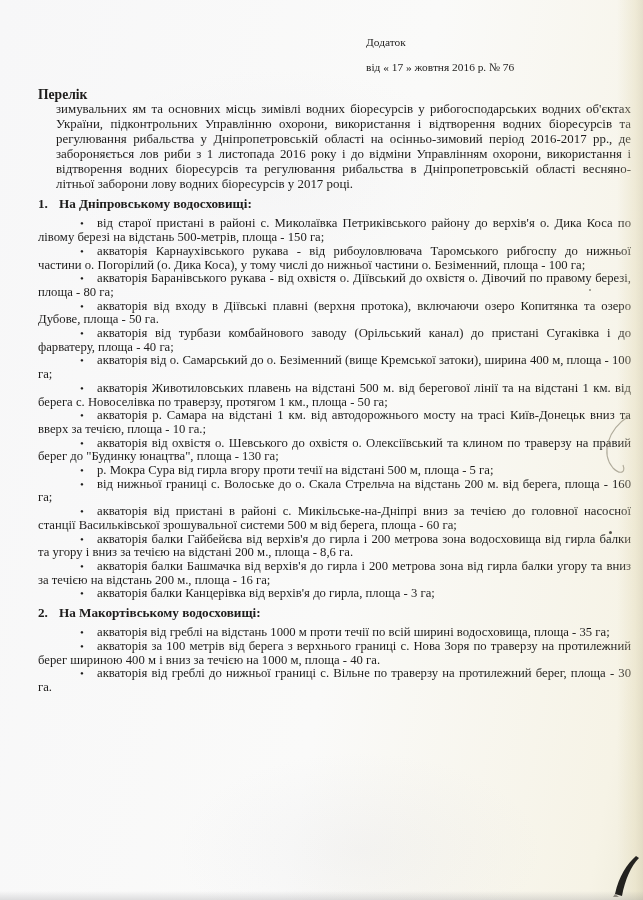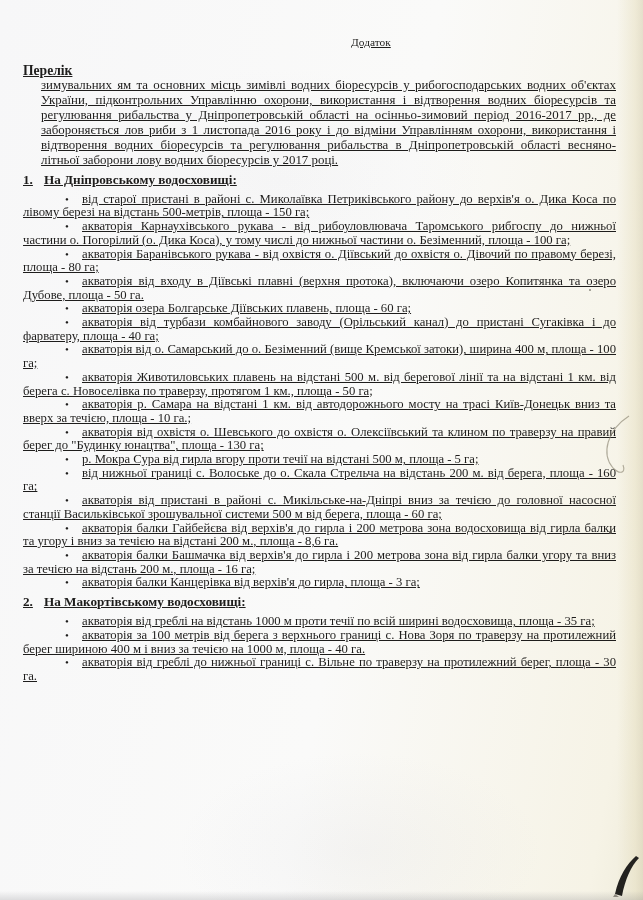--- a/index.html
+++ b/index.html
@@ -10,24 +10,23 @@
     overflow: hidden;
     background:
       radial-gradient(ellipse 300px 160px at 280px 180px, rgba(210,210,220,0.10), rgba(210,210,220,0) 70%),
       radial-gradient(ellipse 260px 140px at 360px 850px, rgba(200,200,210,0.12), rgba(200,200,210,0) 70%),
       linear-gradient(100deg, #f7f7f8 0%, #fafaf9 55%, #f6f3e6 93%, #efecdb 100%);
     font-family: "Liberation Serif", "DejaVu Serif", serif;
     color: #1e1d1c;
   }
   .content {
     position: absolute;
-    left: 23px;
+    left: 38px;
     top: 0;
     width: 593px;
-    text-decoration: underline;
   }
   .header-block {
     margin-top: 36px;
     margin-left: 328px;
     width: 236px;
     font-size: 11.4px;
     line-height: 12.7px;
   }
   .header-date {
     margin-top: 12px;
@@ -84,33 +83,33 @@
   .speck2 { position: absolute; left: 589px; top: 289px; width: 2px; height: 2px; border-radius: 50%; background: #8b887e; }
 </style>
 </head>
 <body>
 
 <div class="page">
   <div class="content">
 
     <div class="header-block">
       <div>Додаток</div>
+      <div class="header-date">від « 17 » жовтня 2016 р. №  76</div>
     </div>
 
     <div class="doc-title">Перелік</div>
 
     <div class="intro">зимувальних ям та основних місць зимівлі водних біоресурсів у рибогосподарських водних об'єктах України, підконтрольних Управлінню охорони, використання і відтворення водних біоресурсів та регулювання рибальства у Дніпропетровській області на осінньо-зимовий період 2016-2017 рр., де забороняється лов риби з 1 листопада 2016 року і до відміни Управлінням охорони, використання і відтворення водних біоресурсів та регулювання рибальства в Дніпропетровській області весняно-літньої заборони лову водних біоресурсів у 2017 році.</div>
 
     <div>
       <div class="sec-heading"><span>1.</span><span class="hgap"></span><span>На Дніпровському водосховищі:</span></div>
       <div class="item"><span class="bullet">•</span><span>від старої пристані в районі с. Миколаївка Петриківського району до верхів'я о. Дика Коса по лівому березі на відстань 500-метрів, площа - 150 га;</span></div>
       <div class="item"><span class="bullet">•</span><span>акваторія Карнаухівського рукава - від рибоуловлювача Таромського рибгоспу до нижньої частини о. Погорілий (о. Дика Коса), у тому числі до нижньої частини о. Безіменний, площа - 100 га;</span></div>
       <div class="item"><span class="bullet">•</span><span>акваторія Баранівського рукава - від охвістя о. Діївський до охвістя о. Дівочий по правому березі, площа - 80 га;</span></div>
       <div class="item"><span class="bullet">•</span><span>акваторія від входу в Діївські плавні (верхня протока), включаючи озеро Копитянка та озеро Дубове, площа - 50 га.</span></div>
-      <div class="item"><span class="bullet">•</span><span>акваторія озера Болгарське Діївських плавень, площа - 60 га;</span></div>
       <div class="item"><span class="bullet">•</span><span>акваторія від турбази комбайнового заводу (Орільський канал) до пристані Сугаківка і до фарватеру, площа - 40 га;</span></div>
       <div class="item"><span class="bullet">•</span><span>акваторія від о. Самарський до о. Безіменний (вище Кремської затоки), ширина 400 м, площа - 100 га;</span></div>
       <div class="item"><span class="bullet">•</span><span>акваторія Животиловських плавень на відстані 500 м. від берегової лінії та на відстані 1 км. від берега с. Новоселівка по траверзу, протягом 1 км., площа - 50 га;</span></div>
       <div class="item"><span class="bullet">•</span><span>акваторія р. Самара на відстані 1 км. від автодорожнього мосту на трасі Київ-Донецьк вниз та вверх за течією, площа - 10 га.;</span></div>
       <div class="item"><span class="bullet">•</span><span>акваторія від охвістя о. Шевського до охвістя о. Олексіївський та клином по траверзу на правий берег до "Будинку юнацтва", площа - 130 га;</span></div>
       <div class="item"><span class="bullet">•</span><span>р. Мокра Сура від гирла вгору проти течії на відстані 500 м, площа - 5 га;</span></div>
       <div class="item"><span class="bullet">•</span><span>від нижньої границі с. Волоське до о. Скала Стрельча на відстань 200 м. від берега, площа - 160 га;</span></div>
       <div class="item"><span class="bullet">•</span><span>акваторія від пристані в районі с. Микільське-на-Дніпрі вниз за течією до головної насосної станції Васильківської зрошувальної системи 500 м від берега, площа - 60 га;</span></div>
       <div class="item"><span class="bullet">•</span><span>акваторія балки Гайбейєва від верхів'я до гирла і 200 метрова зона водосховища від гирла балки та угору і вниз за течією на відстані 200 м., площа - 8,6 га.</span></div>
       <div class="item"><span class="bullet">•</span><span>акваторія балки Башмачка від верхів'я до гирла і 200 метрова зона від гирла балки угору та вниз за течією на відстань 200 м., площа - 16 га;</span></div>

